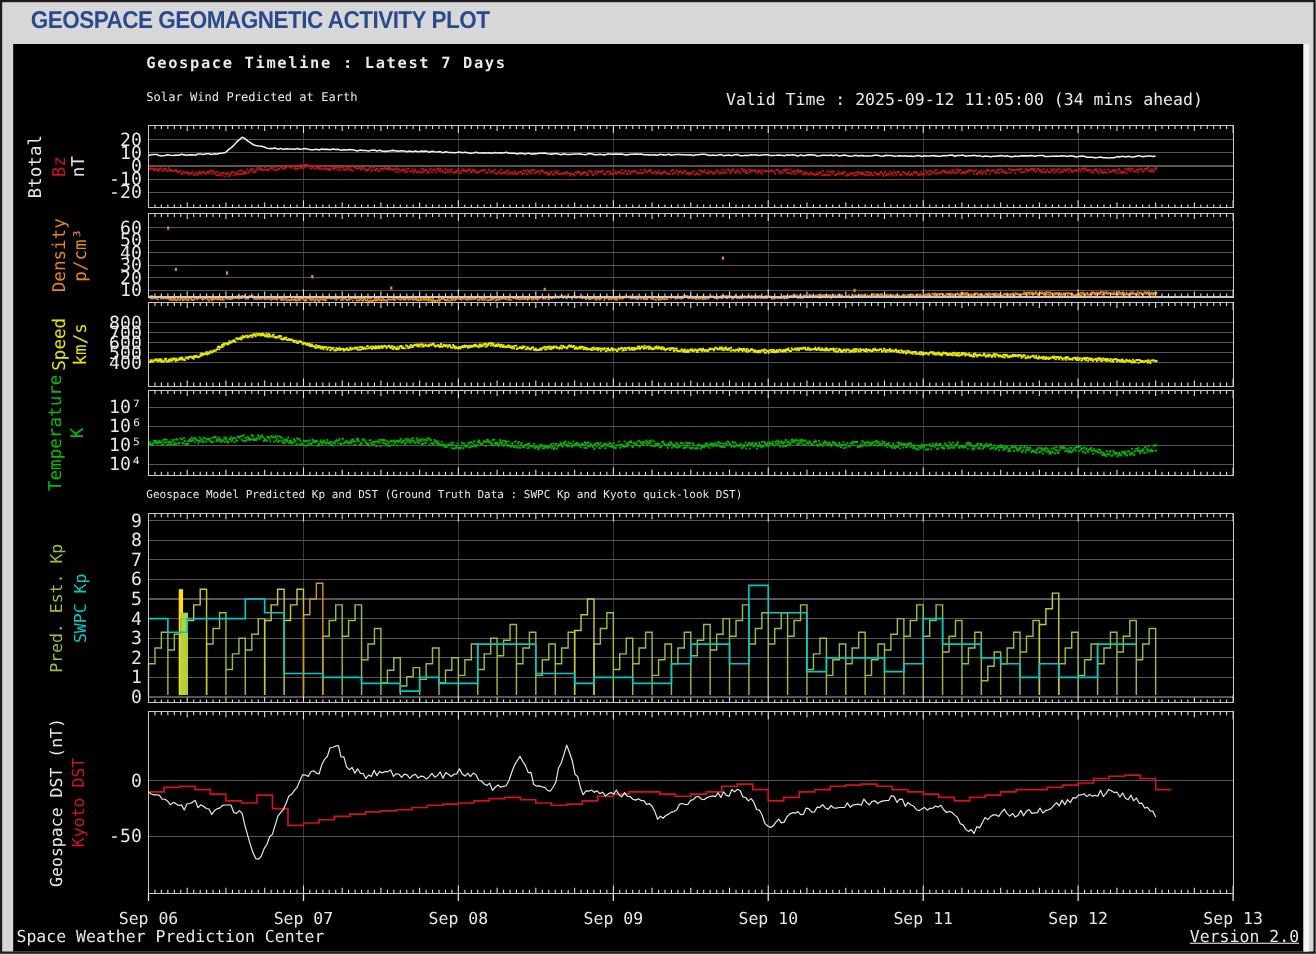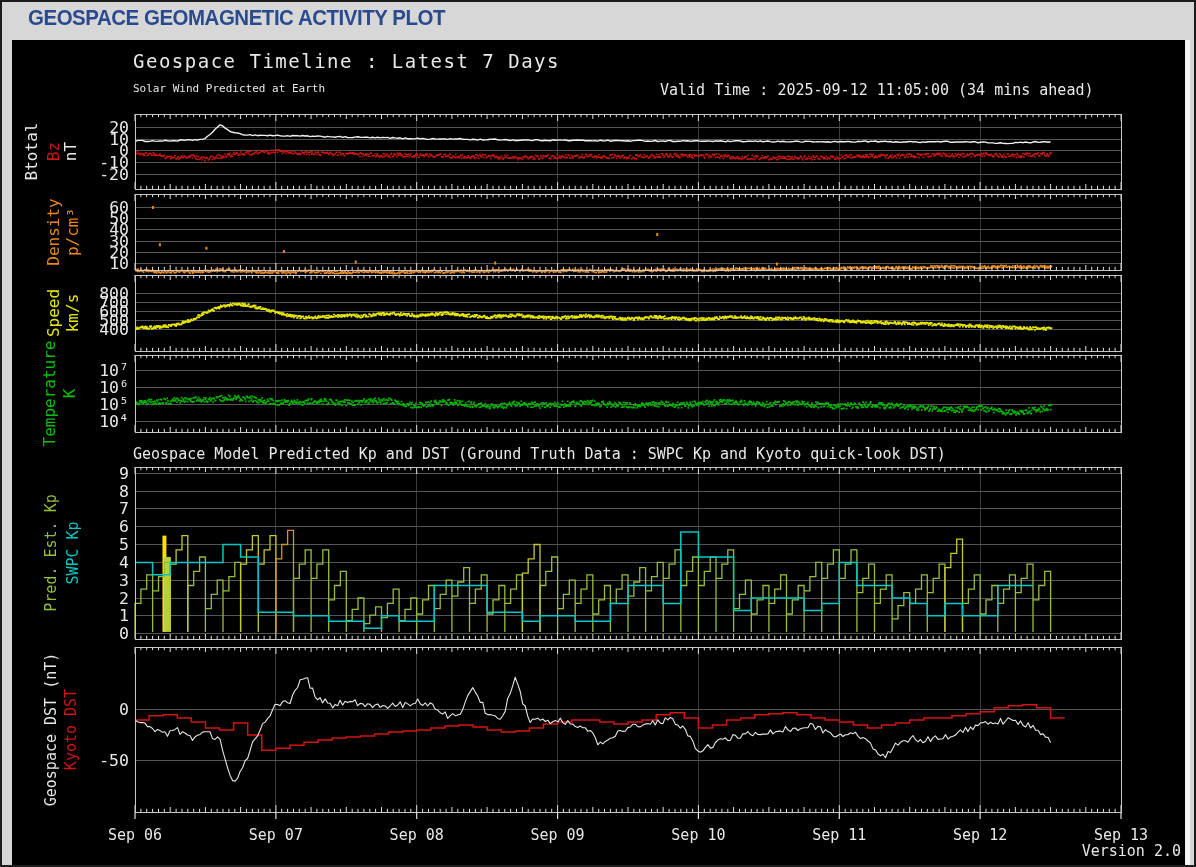--- a/index.html
+++ b/index.html
@@ -8,27 +8,27 @@
        font-family:"DejaVu Sans Mono",monospace;}
   .page-header{position:absolute;left:26px;top:3px;
        font-family:"Liberation Sans",sans-serif;font-weight:bold;
        font-size:22px;letter-spacing:-0.5px;transform:scaleX(0.93);
        transform-origin:left center;}
   .plot-window{position:absolute;left:10px;top:38px;width:1173px;height:829px;
        background:#000;}
   .right-strip{position:absolute;left:1183px;top:38px;width:5px;height:829px;
        background:#f5f5f5;}
   .plot-window .txt{position:absolute;color:#e8e8e8;white-space:pre;}
-  .plot-title{left:121px;top:10px;font-size:19px;letter-spacing:1.5px;color:#f5f5f5;}
+  .plot-title{left:121px;top:10px;font-size:14px;letter-spacing:1.5px;color:#f5f5f5;font-weight:bold;}
   .current-time{left:648px;top:17px;font-size:15px;}
   .subtitle{left:121px;top:42px;font-size:11px;color:#dcdcdc;}
   .valid-time{left:648px;top:41px;font-size:15px;text-align:right;}
-  .section-title{left:121px;top:405px;font-size:15px;color:#e4e4e4;}
+  .section-title{left:121px;top:405px;font-size:10px;color:#e4e4e4;}
   .footer-left{left:3px;top:802px;font-size:15px;}
-  .footer-right{right:4px;top:802px;font-size:15px;}
+  .footer-right{right:4px;top:802px;font-size:15px;text-decoration:underline;}
   svg{position:absolute;left:0;top:0;}
 </style>
 </head>
 <body>
 
 <div class="page-header" style="color: rgb(42, 74, 142);">GEOSPACE GEOMAGNETIC ACTIVITY PLOT</div>
 
 <div class="plot-window">
   <svg id="chart" width="1173" height="829">
       <g>
@@ -190,15 +190,16 @@
         <text x="686.4285714285714" y="800" fill="#e8e8e8" text-anchor="middle" font-size="15" font-family="DejaVu Sans Mono, monospace">Sep 10</text>
         <text x="827.2857142857143" y="800" fill="#e8e8e8" text-anchor="middle" font-size="15" font-family="DejaVu Sans Mono, monospace">Sep 11</text>
         <text x="968.1428571428571" y="800" fill="#e8e8e8" text-anchor="middle" font-size="15" font-family="DejaVu Sans Mono, monospace">Sep 12</text>
         <text x="1109" y="800" fill="#e8e8e8" text-anchor="middle" font-size="15" font-family="DejaVu Sans Mono, monospace">Sep 13</text>
       </g>
     </svg>
   <div class="txt plot-title">Geospace Timeline : Latest 7 Days</div>
   <div class="txt subtitle">Solar Wind Predicted at Earth</div>
   <div class="txt valid-time">Valid Time : 2025-09-12 11:05:00 (34 mins ahead)</div>
   <div class="txt section-title">Geospace Model Predicted Kp and DST (Ground Truth Data : SWPC Kp and Kyoto quick-look DST)</div>
+  <div class="txt footer-left">Space Weather Prediction Center</div>
   <div class="txt footer-right">Version 2.0</div>
 </div>
 <div class="right-strip"></div>
 
 </body></html>

